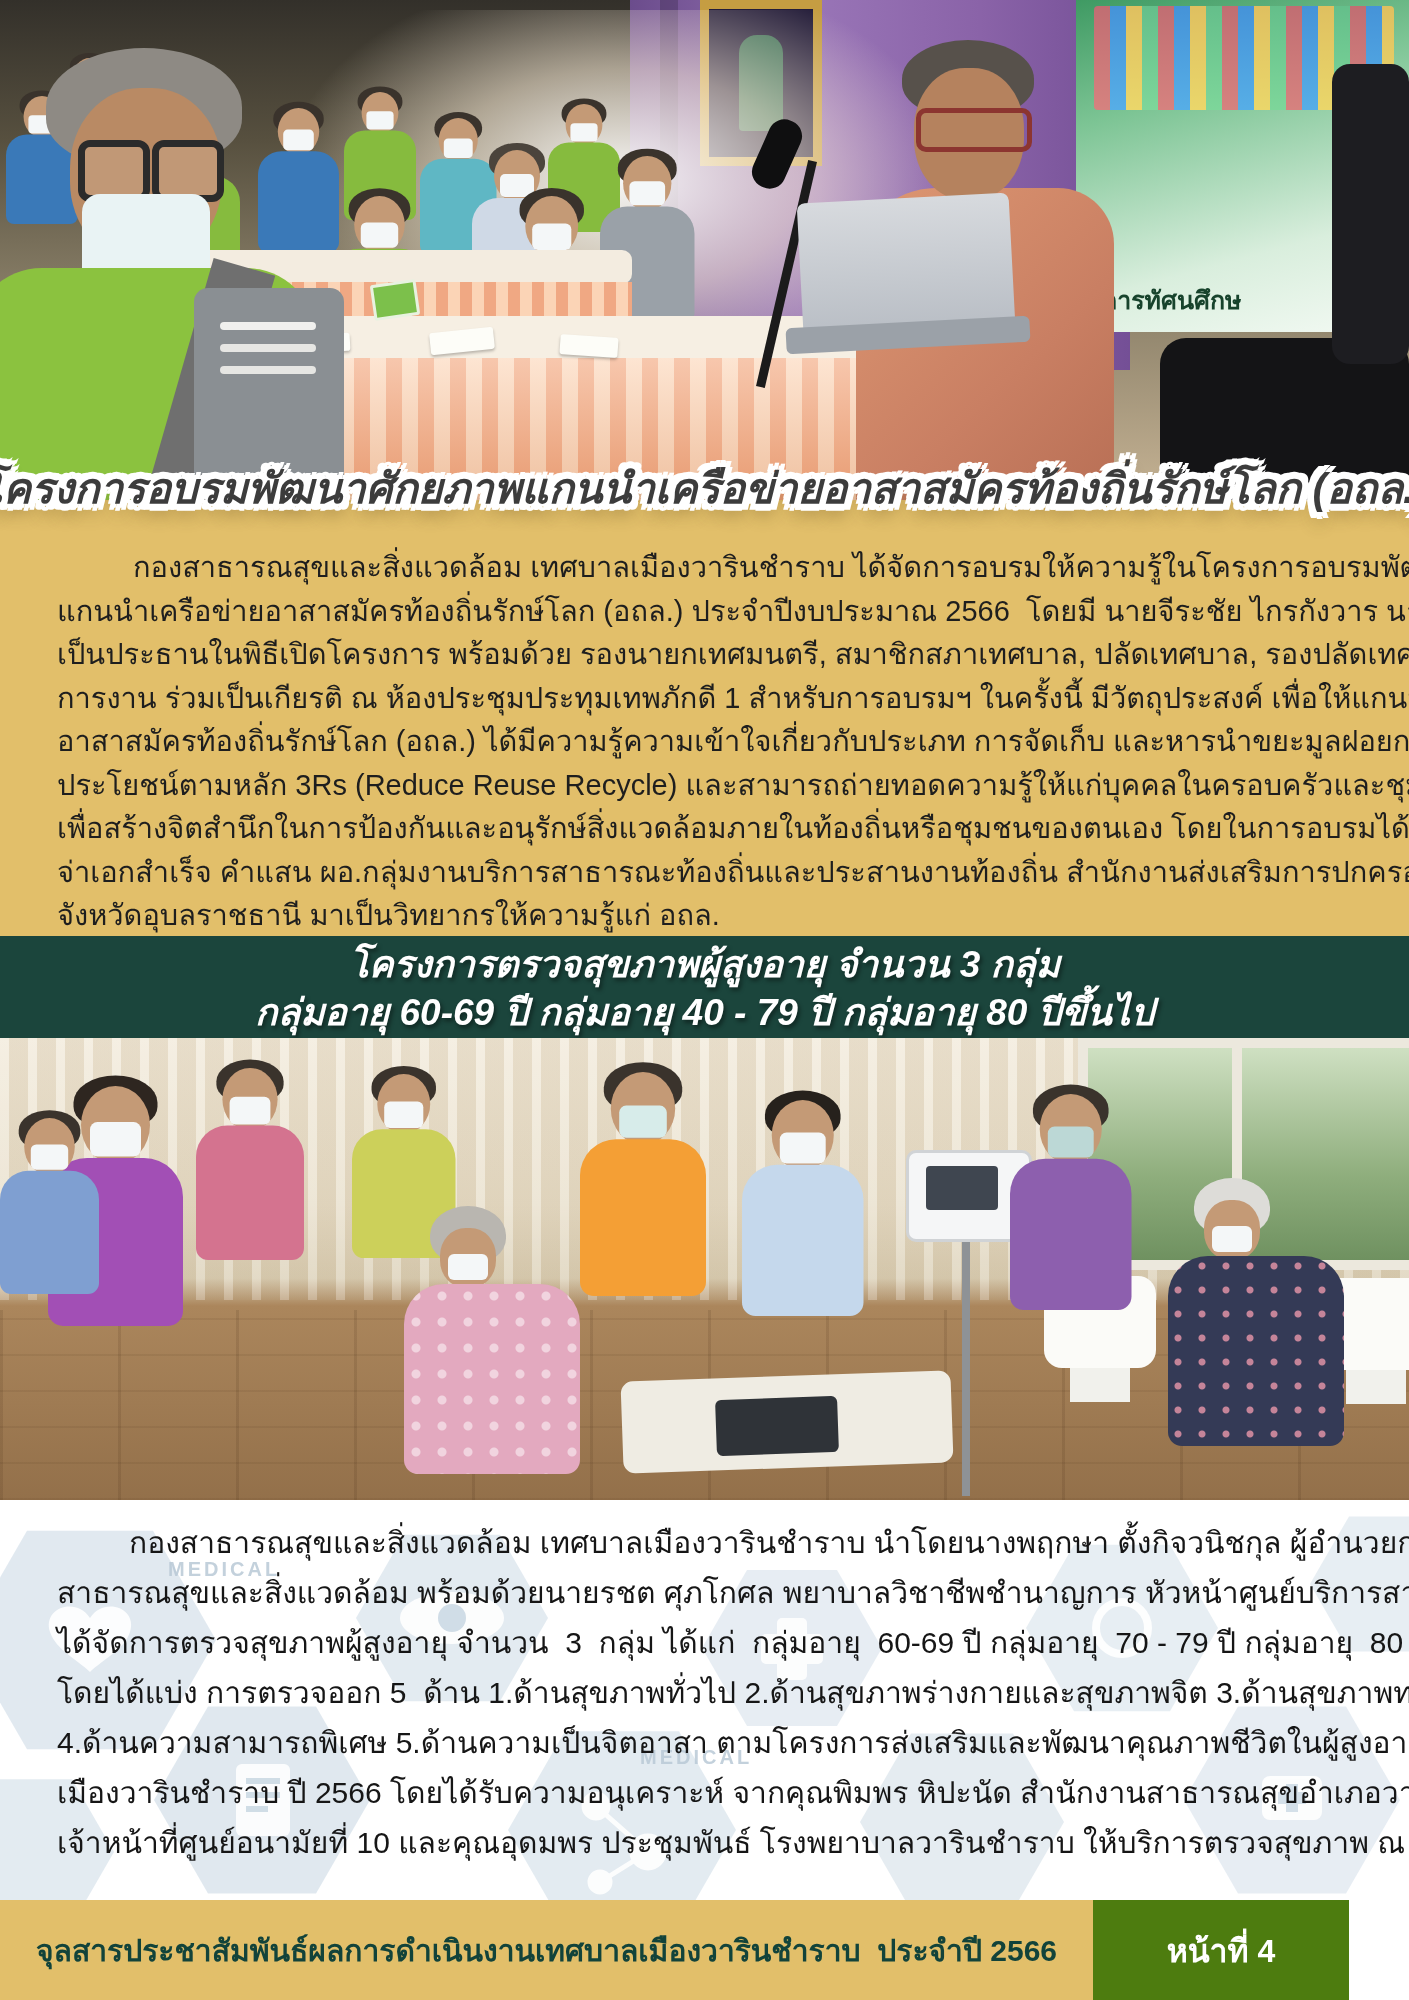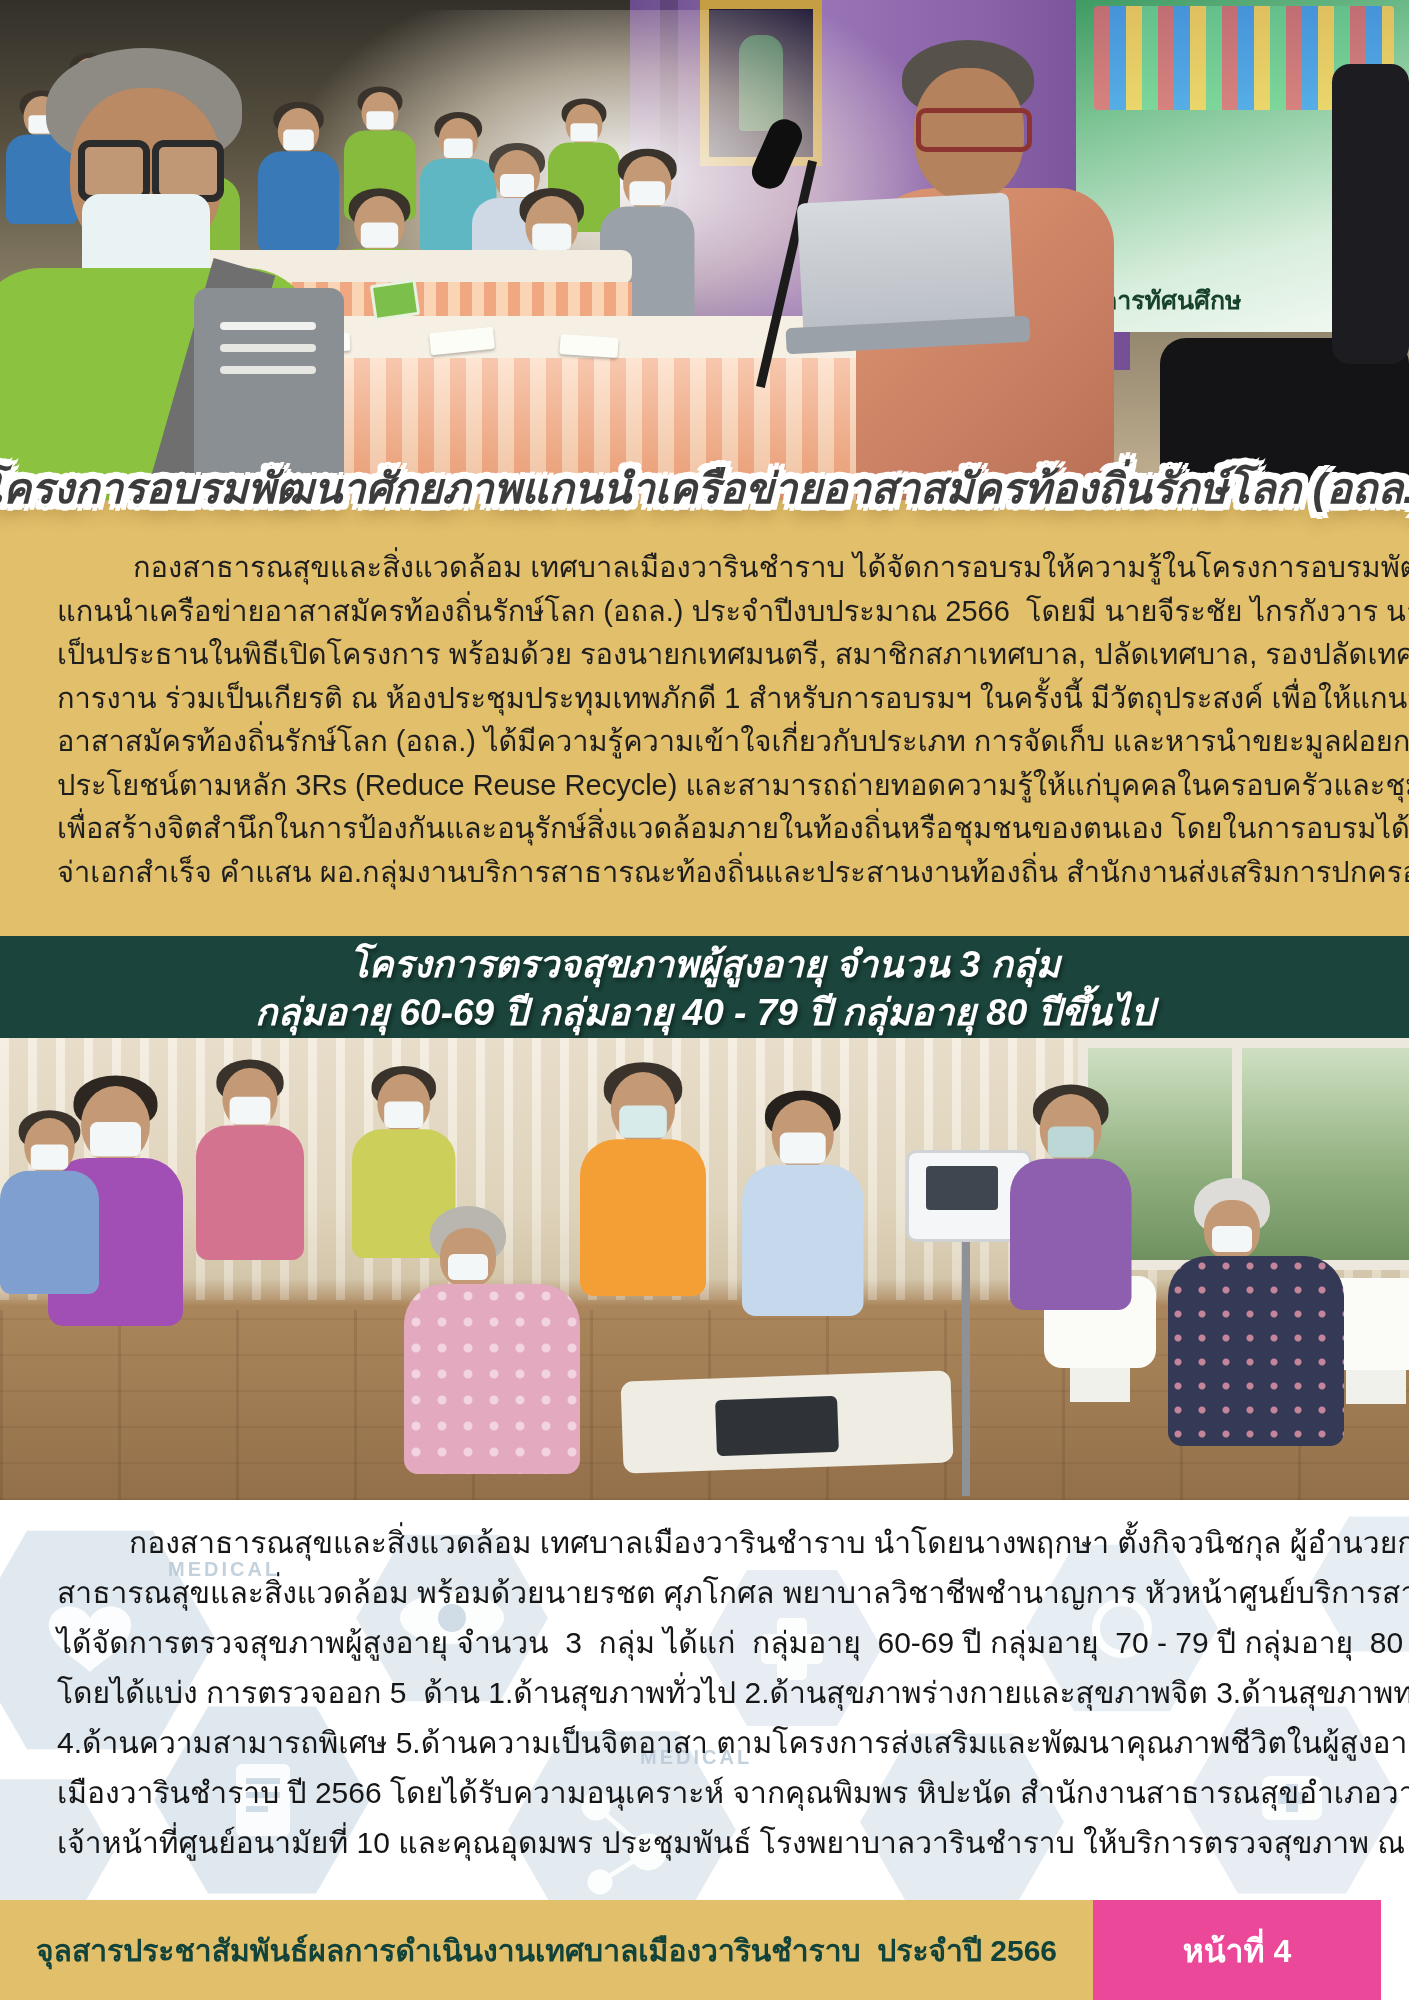--- a/index.html
+++ b/index.html
@@ -119,21 +119,21 @@
   #hexes{position:absolute;left:0;top:0;}
   .wm{position:absolute;color:#b9c9d6;font-size:20px;letter-spacing:3px;font-weight:700;opacity:.85;}
   #para2{top:18px;}
   #para2 .pline{font-size:30px;line-height:50px;color:#161616;white-space:pre;}
   .indent2{padding-left:72px;}
 
   
   #footer{left:0;top:1900px;width:1409px;height:100px;display:flex;}
   #footer-gold{width:1093px;height:100px;background:#e2bf6a;display:flex;align-items:center;justify-content:center;}
   #footer-gold span{color:#12433a;font-size:30px;font-weight:800;white-space:pre;}
-  #footer-green{width:288px;height:100px;background:#ec4899;display:flex;align-items:center;justify-content:center;}
+  #footer-green{width:256px;height:100px;background:#4d7c0f;display:flex;align-items:center;justify-content:center;}
   #footer-green span{color:#ffffff;font-size:32px;font-weight:800;white-space:pre;}
 </style>
 </head>
 <body>
 
 <div class="page">
 
   <div id="photo-top" class="abs">
     <div class="abs pt-wall-purple"></div>
     <div class="abs pt-wall-stripe"></div>
@@ -255,20 +255,21 @@
   <div id="section-gold" class="abs">
     <div id="para1" class="para">
       <div class="pline indent1">กองสาธารณสุขและสิ่งแวดล้อม เทศบาลเมืองวารินชำราบ ได้จัดการอบรมให้ความรู้ในโครงการอบรมพัฒนาศักยภาพ</div>
       <div class="pline">แกนนำเครือข่ายอาสาสมัครท้องถิ่นรักษ์โลก (อถล.) ประจำปีงบประมาณ 2566  โดยมี นายจีระชัย ไกรกังวาร นายกเทศมนตรี</div>
       <div class="pline">เป็นประธานในพิธีเปิดโครงการ พร้อมด้วย รองนายกเทศมนตรี, สมาชิกสภาเทศบาล, ปลัดเทศบาล, รองปลัดเทศบาล และหัวหน้าส่วน</div>
       <div class="pline">การงาน ร่วมเป็นเกียรติ ณ ห้องประชุมประทุมเทพภักดี 1 สำหรับการอบรมฯ ในครั้งนี้ มีวัตถุประสงค์ เพื่อให้แกนนำเครือข่าย</div>
       <div class="pline">อาสาสมัครท้องถิ่นรักษ์โลก (อถล.) ได้มีความรู้ความเข้าใจเกี่ยวกับประเภท การจัดเก็บ และหารนำขยะมูลฝอยกลับมาใช้</div>
       <div class="pline">ประโยชน์ตามหลัก 3Rs (Reduce Reuse Recycle) และสามารถถ่ายทอดความรู้ให้แก่บุคคลในครอบครัวและชุมชนได้ ร่วมถึง</div>
       <div class="pline">เพื่อสร้างจิตสำนึกในการป้องกันและอนุรักษ์สิ่งแวดล้อมภายในท้องถิ่นหรือชุมชนของตนเอง โดยในการอบรมได้รับเกียรติจาก</div>
       <div class="pline">จ่าเอกสำเร็จ คำแสน ผอ.กลุ่มงานบริการสาธารณะท้องถิ่นและประสานงานท้องถิ่น สำนักงานส่งเสริมการปกครองท้องถิ่น</div>
+      <div class="pline">จังหวัดอุบลราชธานี มาเป็นวิทยากรให้ความรู้แก่ อถล.</div>
     </div>
   </div>
 
   <div id="banner2" class="abs">
     <span class="bl first">โครงการตรวจสุขภาพผู้สูงอายุ จำนวน 3 กลุ่ม</span>
     <span class="bl">กลุ่มอายุ 60-69 ปี กลุ่มอายุ 40 - 79 ปี กลุ่มอายุ 80 ปีขึ้นไป</span>
   </div>
 
   <div id="photo-mid" class="abs">
     <div class="abs pm-curtain"></div>

